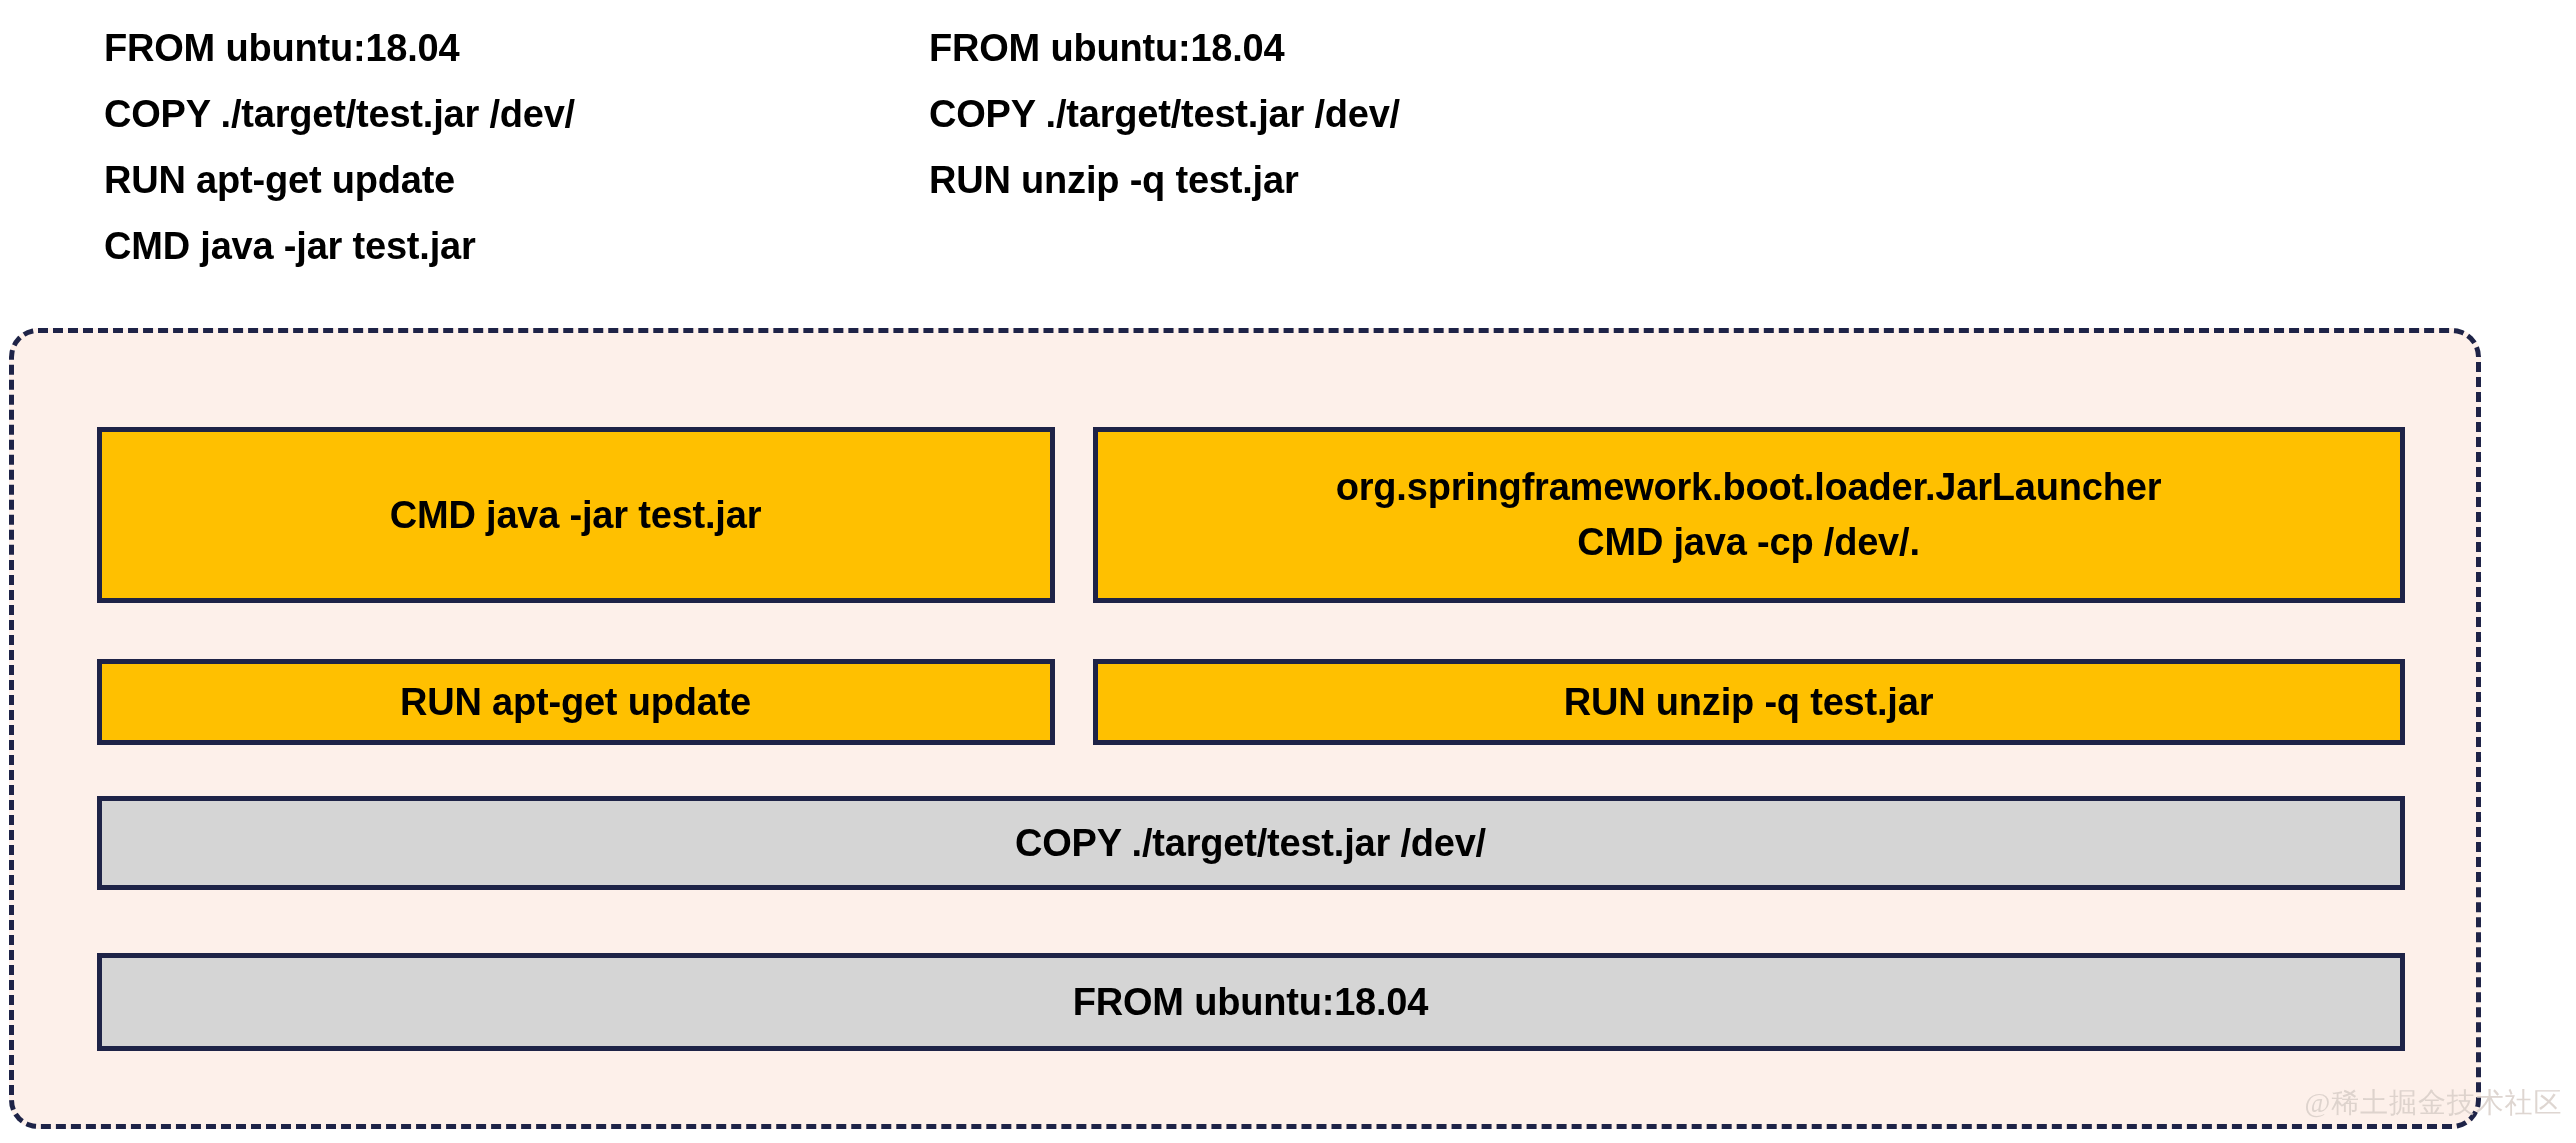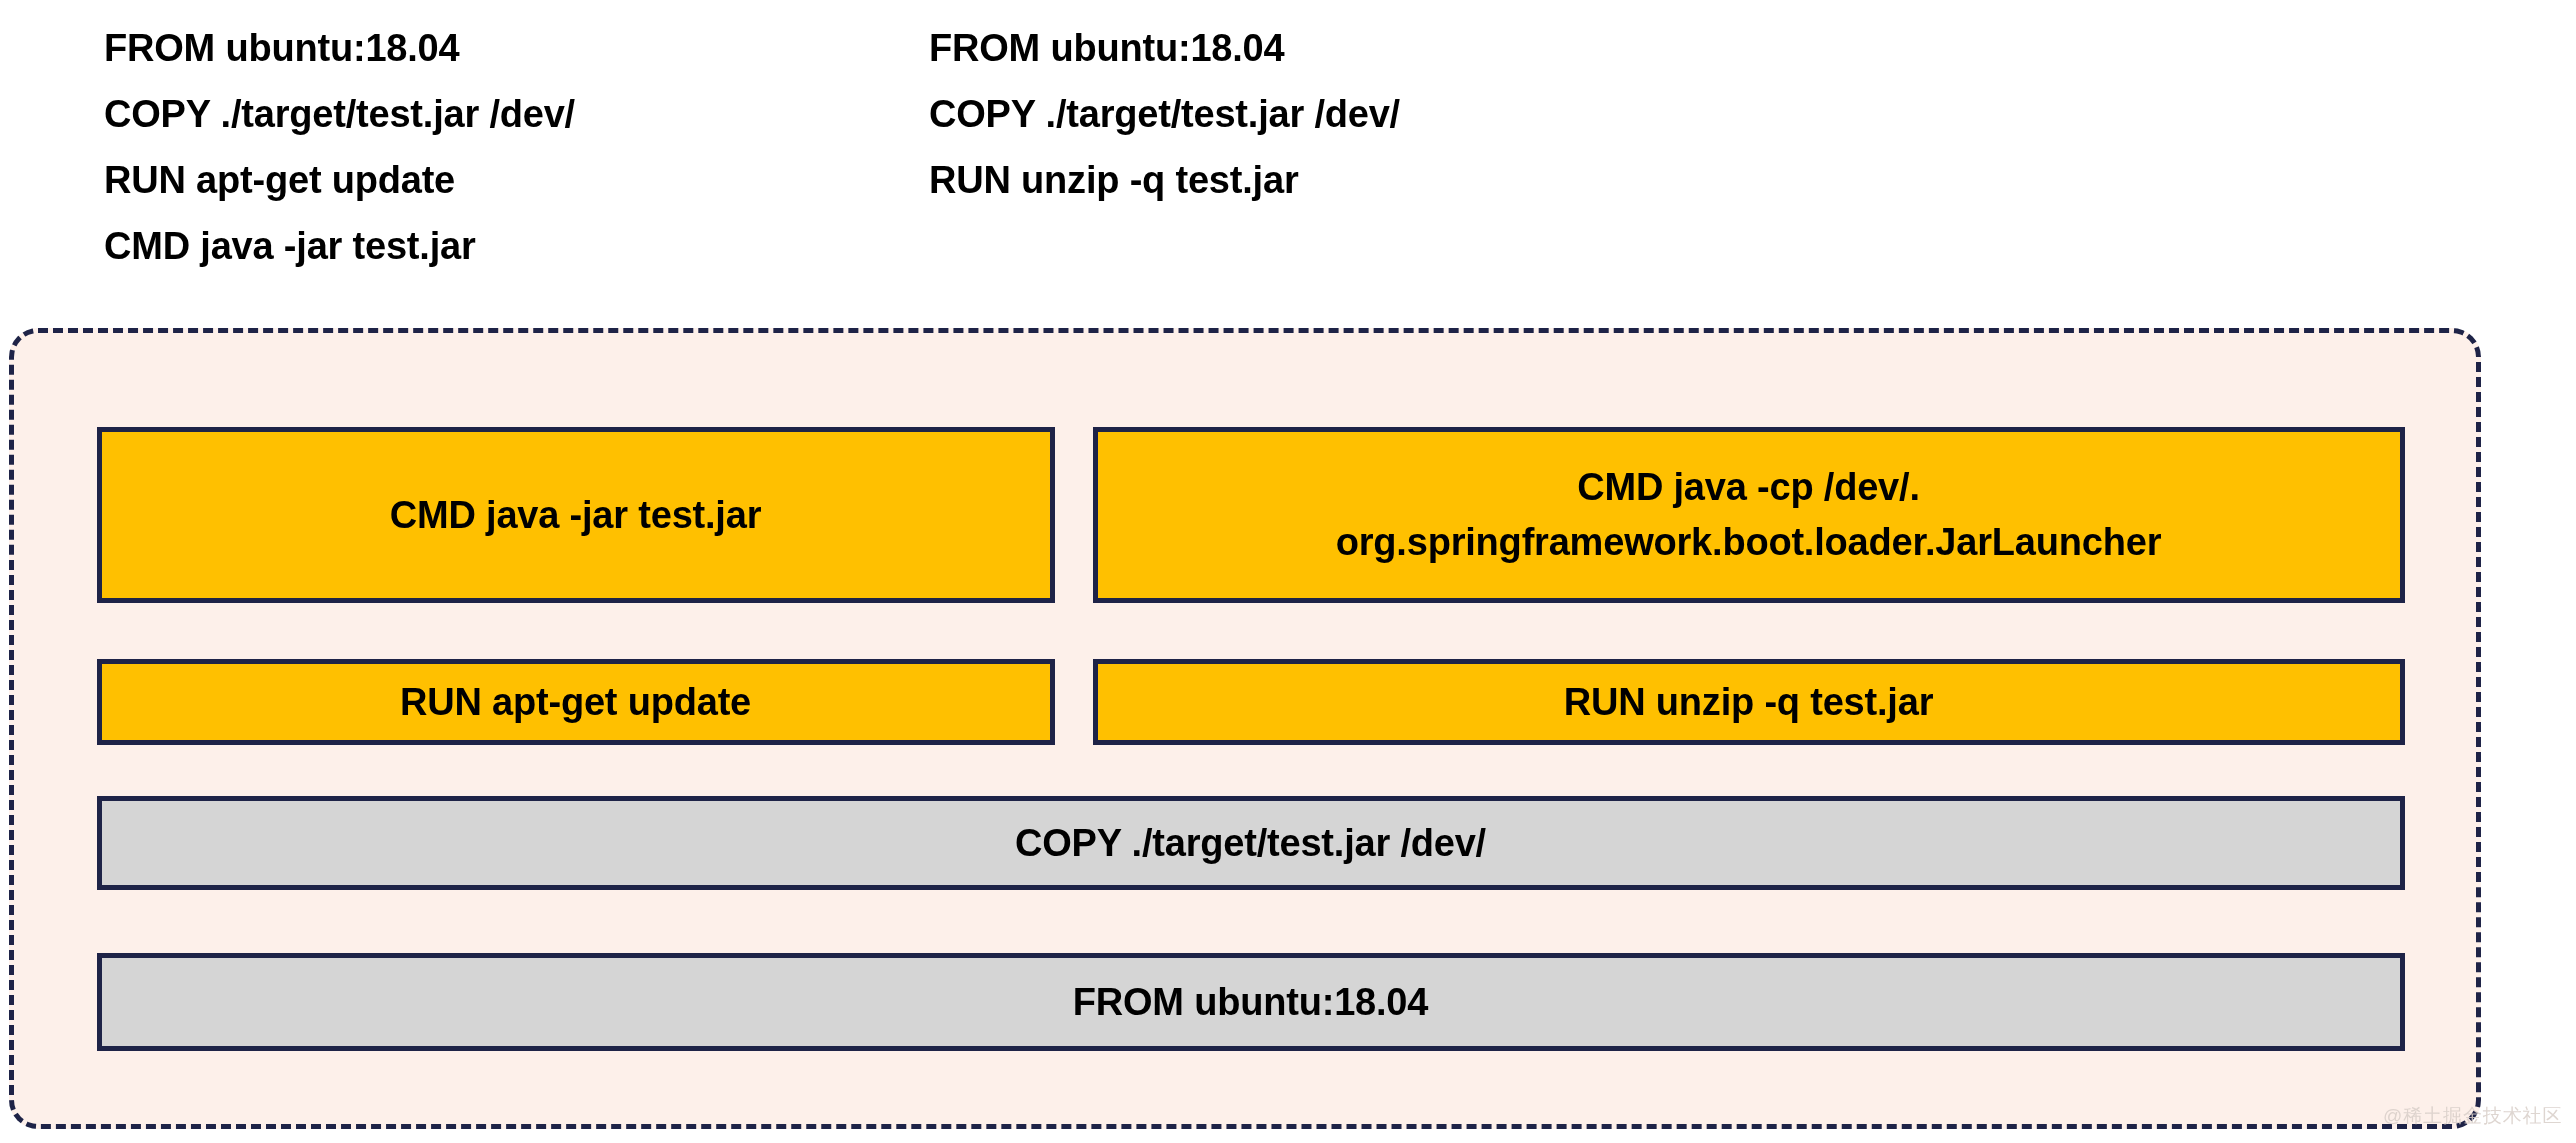--- a/index.html
+++ b/index.html
@@ -49,23 +49,23 @@
   .box-cmd-right  { position:absolute; left:1079px;top:94px; width:1312px; height:176px; }
   .box-run-left   { position:absolute; left:83px;  top:326px; width:958px; height:86px; }
   .box-run-right  { position:absolute; left:1079px;top:326px; width:1312px; height:86px; }
   .box-copy       { position:absolute; left:83px;  top:463px; width:2308px; height:94px; }
   .box-from       { position:absolute; left:83px;  top:620px; width:2308px; height:98px; }
 
   .box-line{ display:block; }
 
   
   .watermark{
-    position:absolute; right:13.6px; bottom:14px;
-    font-size:19px; color:#D9CFC9; opacity:.85;
-    font-family:Liberation Sans, sans-serif; white-space:nowrap;
+    position:absolute; right:13.6px; bottom:21px;
+    font-size:28px; color:#D9CFC9; opacity:.85;
+    font-family:Liberation Serif, serif; white-space:nowrap;
     letter-spacing:0.9px; pointer-events:none;
   }
 </style>
 </head>
 <body>
 
 <div class="dockerfiles">
 
   <div class="df-col left">
     <span class="df-line">FROM ubuntu:18.04</span>
@@ -83,22 +83,22 @@
 </div>
 
 <div class="layer-container">
 
   <div class="layer-box yellow box-cmd-left">
     <span class="box-line">CMD java -jar test.jar</span>
   </div>
 
   <div class="layer-box yellow box-cmd-right">
     <div>
+      <span class="box-line">org.springframework.boot.loader.JarLauncher</span>
       <span class="box-line">CMD java -cp /dev/.</span>
-      <span class="box-line">org.springframework.boot.loader.JarLauncher</span>
     </div>
   </div>
 
   <div class="layer-box yellow box-run-left">
     <span class="box-line">RUN apt-get update</span>
   </div>
 
   <div class="layer-box yellow box-run-right">
     <span class="box-line">RUN unzip -q test.jar</span>
   </div>

